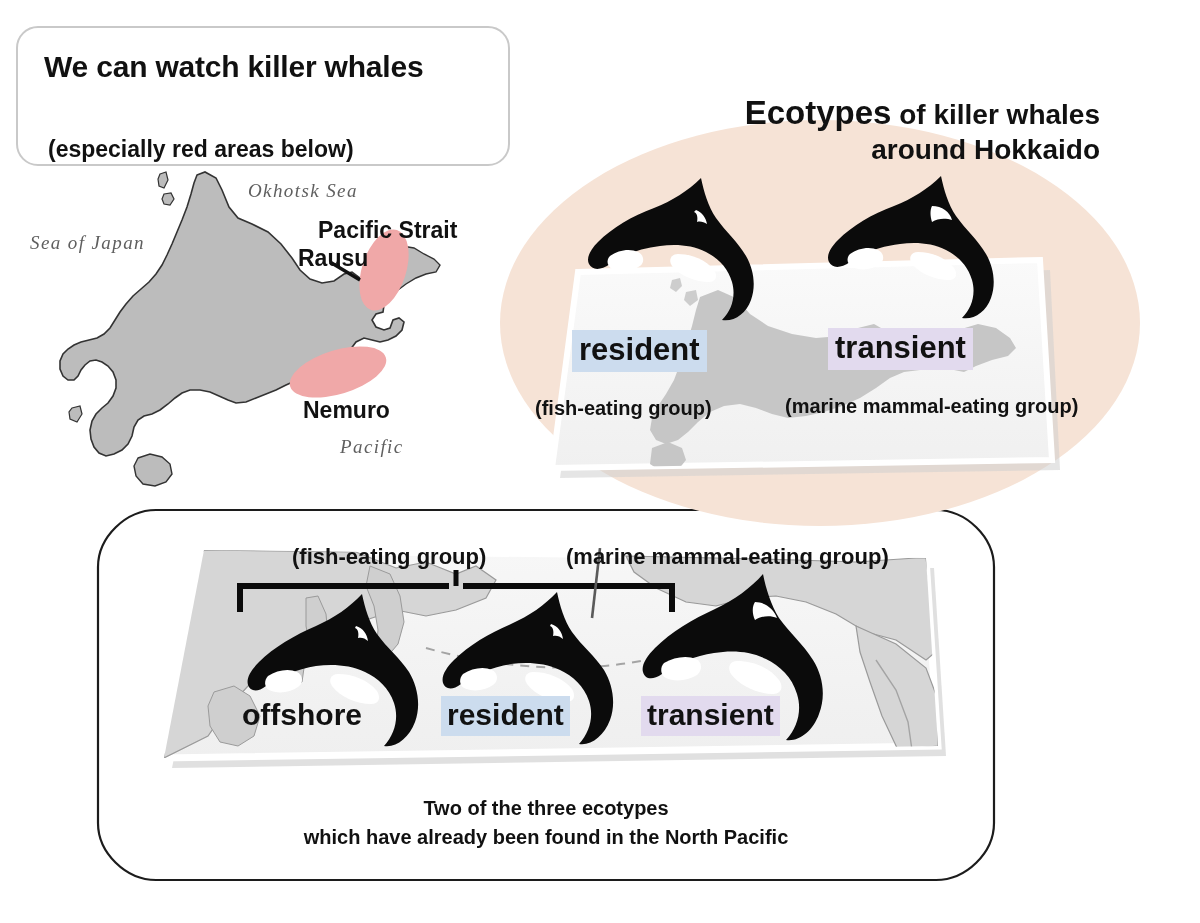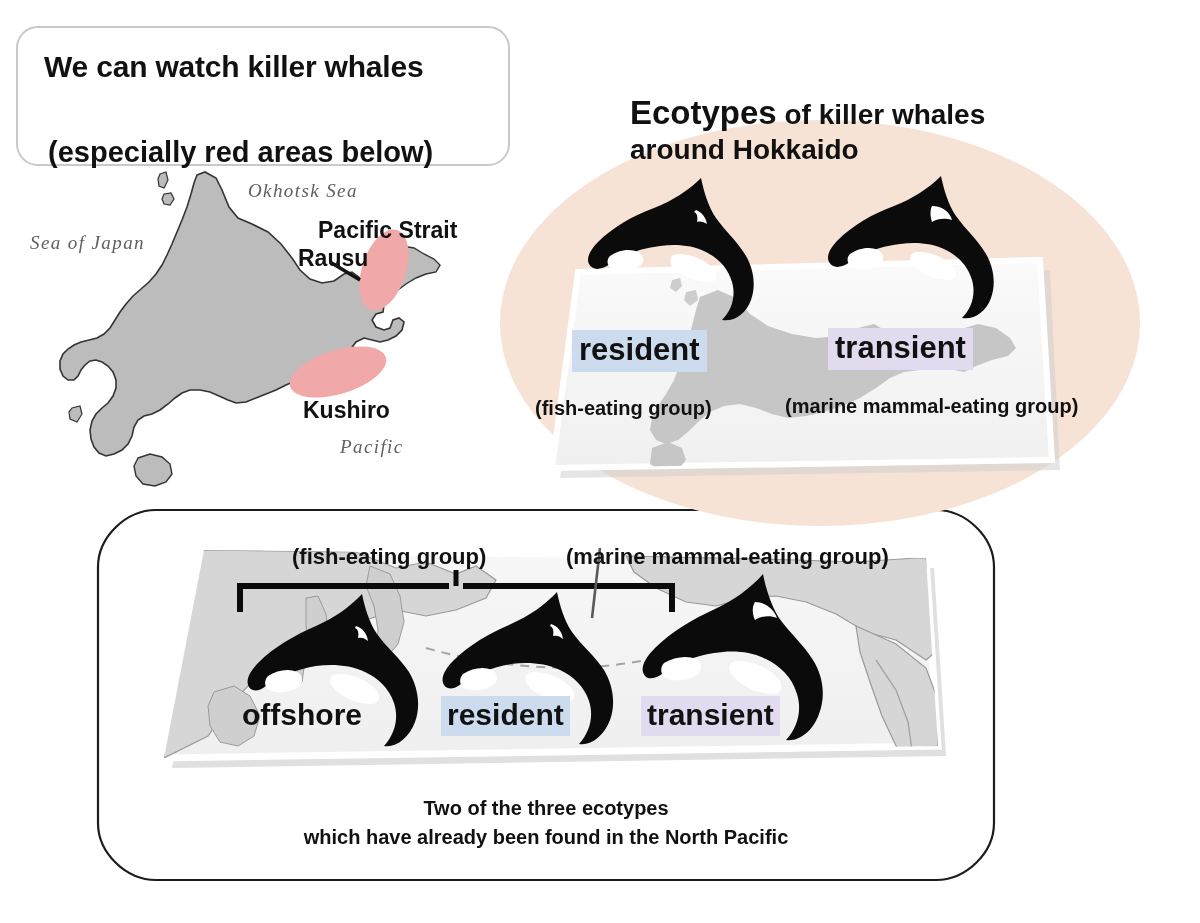--- a/index.html
+++ b/index.html
@@ -17,21 +17,21 @@
     border:2px solid #c9c9c9;border-radius:22px;background:#fff;
     box-sizing:border-box;z-index:40;
   }
   #title-line1,#title-line2{
     position:absolute;left:26px;font-size:30px;font-weight:bold;
     letter-spacing:-0.2px;white-space:nowrap;color:#111;
   }
   #title-line1{top:22px;}
   #title-line2{top:64px;}
   #title-sub{
-    position:absolute;left:30px;top:108px;font-size:29px;font-weight:bold;
+    position:absolute;left:30px;top:108px;font-size:23px;font-weight:bold;
     white-space:nowrap;color:#111;
   }
 
   
   #hokkaido-block{position:absolute;left:0px;top:150px;width:530px;height:340px;z-index:20;}
   #hokkaido-block svg{position:absolute;left:0;top:0;}
   .sea-label{
     position:absolute;font-family:"Liberation Serif","DejaVu Serif",serif;
     font-style:italic;font-size:19px;color:#5f5f5f;letter-spacing:1.4px;
     white-space:nowrap;
@@ -46,21 +46,21 @@
   #label-rausu{left:298px;top:83px;}
   #label-kushiro{left:303px;top:235px;}
 
   
   #ecotypes-section{position:absolute;left:480px;top:60px;width:720px;height:420px;z-index:15;}
   #peach-ellipse{
     position:absolute;left:20px;top:48px;width:640px;height:406px;
     border-radius:50%;background:#f6e3d6;
   }
   #ecotypes-title{
-    position:absolute;left:150px;top:22px;width:470px;text-align:left;
+    position:absolute;left:150px;top:22px;width:470px;text-align:right;
     font-size:28px;font-weight:bold;line-height:1.18;color:#111;z-index:4;
   }
   #ecotypes-title .big{font-size:33px;font-weight:bold;}
 
   
   #upper-slab{position:absolute;left:60px;top:180px;width:520px;height:230px;z-index:2;}
   .slab-svg{position:absolute;left:0;top:0;}
 
   .whale{position:absolute;z-index:6;}
   #whale-resident{left:100px;top:100px;width:190px;height:150px;}
@@ -158,21 +158,21 @@
       <ellipse cx="338" cy="210" rx="50" ry="22" fill="#f0a8a8" transform="rotate(-17 338 210)"></ellipse>
 
       <line x1="330" y1="100" x2="360" y2="118" stroke="#111" stroke-width="3.4"></line>
     </svg>
 
     <div class="sea-label" id="label-okhotsk">Okhotsk Sea</div>
     <div class="sea-label" id="label-japan">Sea of Japan</div>
     <div class="sea-label" id="label-pacific">Pacific</div>
     <div class="place-label" id="label-nemuro">Pacific Strait</div>
     <div class="place-label" id="label-rausu">Rausu</div>
-    <div class="place-label" id="label-kushiro">Kushiro</div>
+    <div class="place-label" id="label-kushiro">Nemuro</div>
   </div>
 
   <div id="ecotypes-section">
     <div id="peach-ellipse"></div>
 
     <div id="ecotypes-title">
       <span class="big">Ecotypes</span><span> of killer whales</span><br>
       <span>around Hokkaido</span>
     </div>
 

